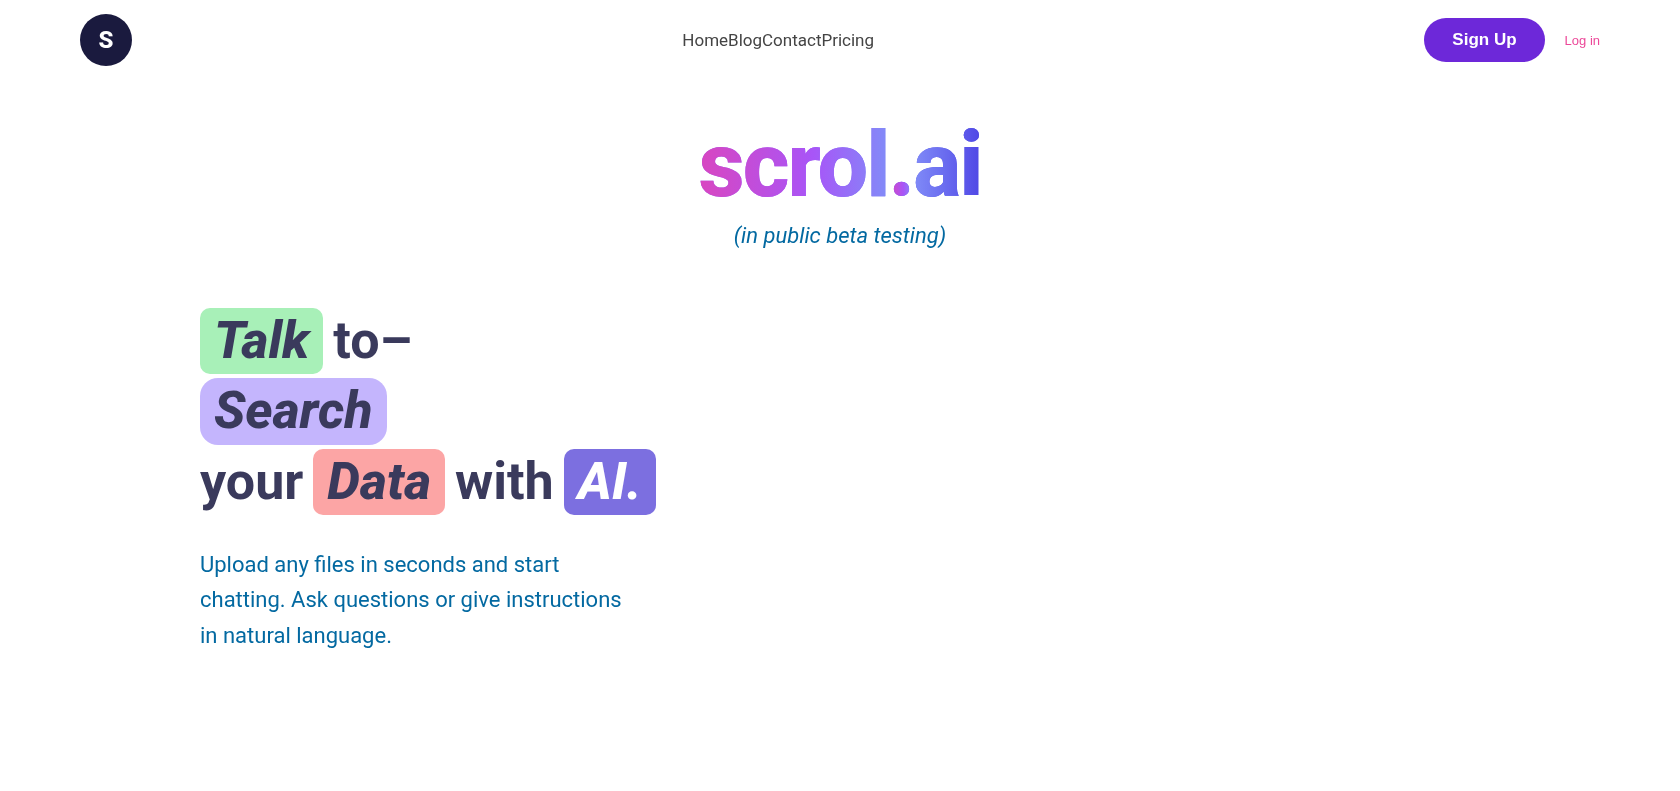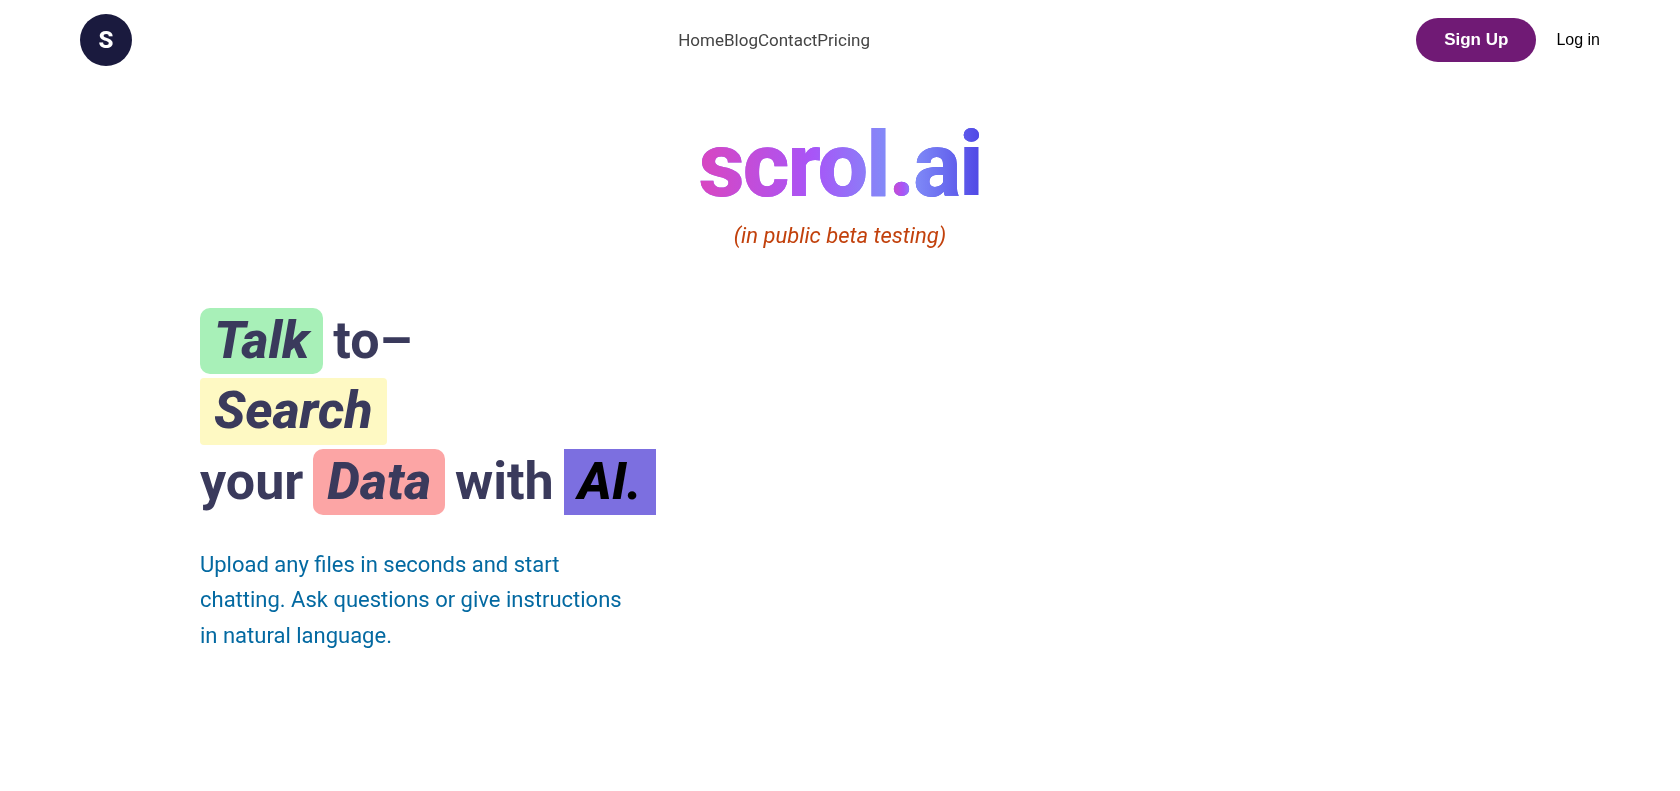--- a/index.html
+++ b/index.html
@@ -53,35 +53,35 @@
       font-weight: 400;
     }
 
     .nav-actions {
       display: flex;
       align-items: center;
       gap: 20px;
     }
 
     .btn-signup {
-      background: #701a75;
+      background: #6d28d9;
       color: #ffffff;
       border: none;
       border-radius: 30px;
       padding: 12px 28px;
       font-size: 17px;
       font-weight: 600;
       cursor: pointer;
     }
 
     .btn-login {
       background: transparent;
       border: none;
-      font-size: 16px;
-      color: #000000;
+      font-size: 13px;
+      color: #ec4899;
       cursor: pointer;
       font-weight: 400;
     }
 
     
     .hero-center {
       display: flex;
       flex-direction: column;
       align-items: center;
       margin-top: 36px;
@@ -109,21 +109,21 @@
 
     .brand-title-right {
       background: linear-gradient(90deg, #818cf8 0%, #4f46e5 100%);
       -webkit-background-clip: text;
       -webkit-text-fill-color: transparent;
       background-clip: text;
     }
 
     .beta-text {
       font-size: 22px;
-      color: #c2410c;
+      color: #0369a1;
       font-style: italic;
       margin-top: 8px;
     }
 
     
     .main-content {
       padding: 0 0 0 200px;
       margin-top: 20px;
     }
 
@@ -147,44 +147,44 @@
     .highlight-green {
       background: #a8f0b8;
       border-radius: 10px;
       padding: 2px 14px;
       font-style: italic;
       font-weight: 800;
       color: #3a3a5c;
     }
 
     .highlight-green-light {
-      background: #fef9c3;
-      border-radius: 4px;
+      background: #c4b5fd;
+      border-radius: 18px;
       padding: 2px 14px;
       font-style: italic;
       font-weight: 800;
       color: #3a3a5c;
     }
 
     .highlight-purple-light {
       background: #fca5a5;
       border-radius: 10px;
       padding: 2px 14px;
       font-style: italic;
       font-weight: 800;
       color: #3a3a5c;
     }
 
     .highlight-purple {
       background: #7c6fe0;
-      border-radius: 0;
-      padding: 2px 14px;
-      font-style: italic;
-      font-weight: 800;
-      color: #000000;
+      border-radius: 10px;
+      padding: 2px 14px;
+      font-style: italic;
+      font-weight: 800;
+      color: #ffffff;
     }
 
     .subheadline {
       font-size: 30px;
       font-weight: 700;
       color: #3a3a5c;
       margin-bottom: 24px;
       line-height: 1.3;
     }
 

